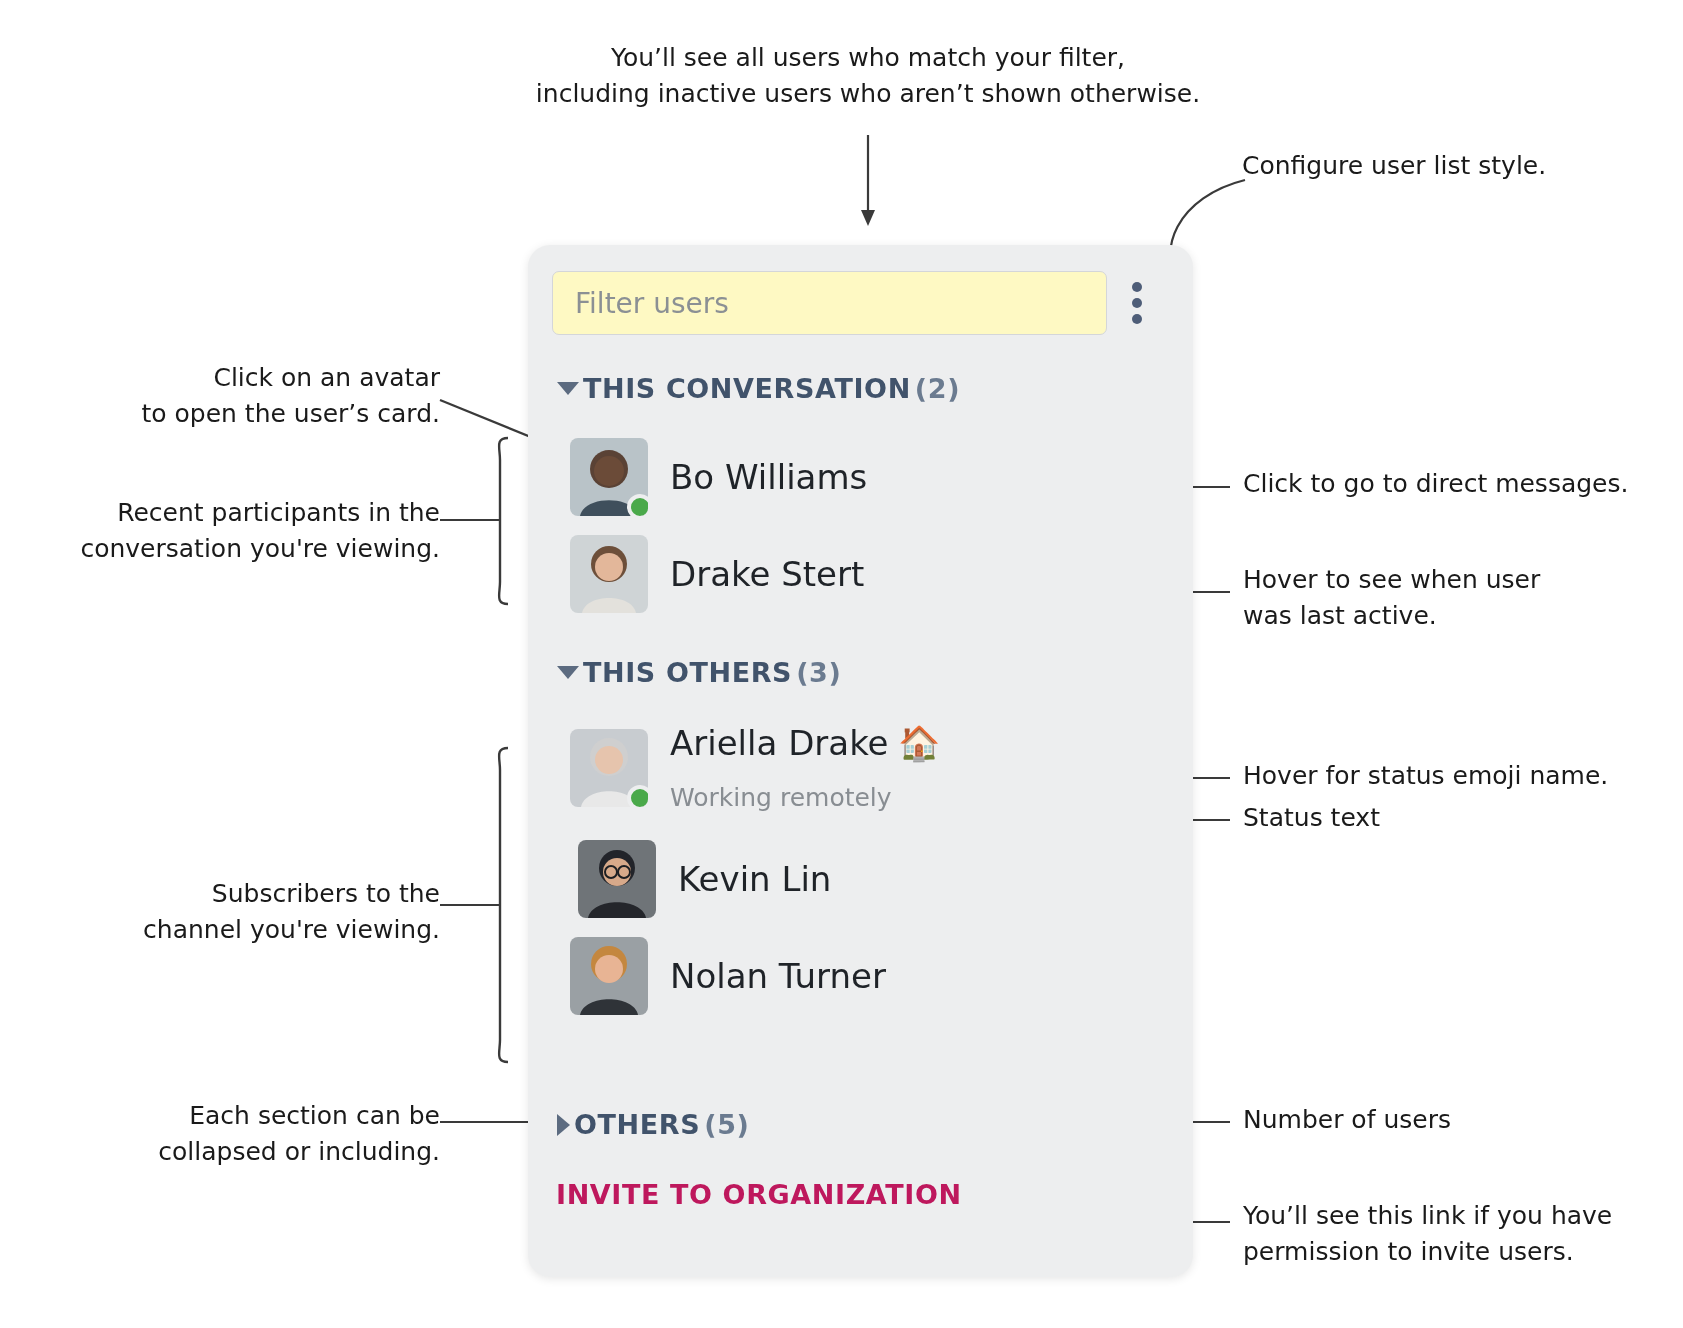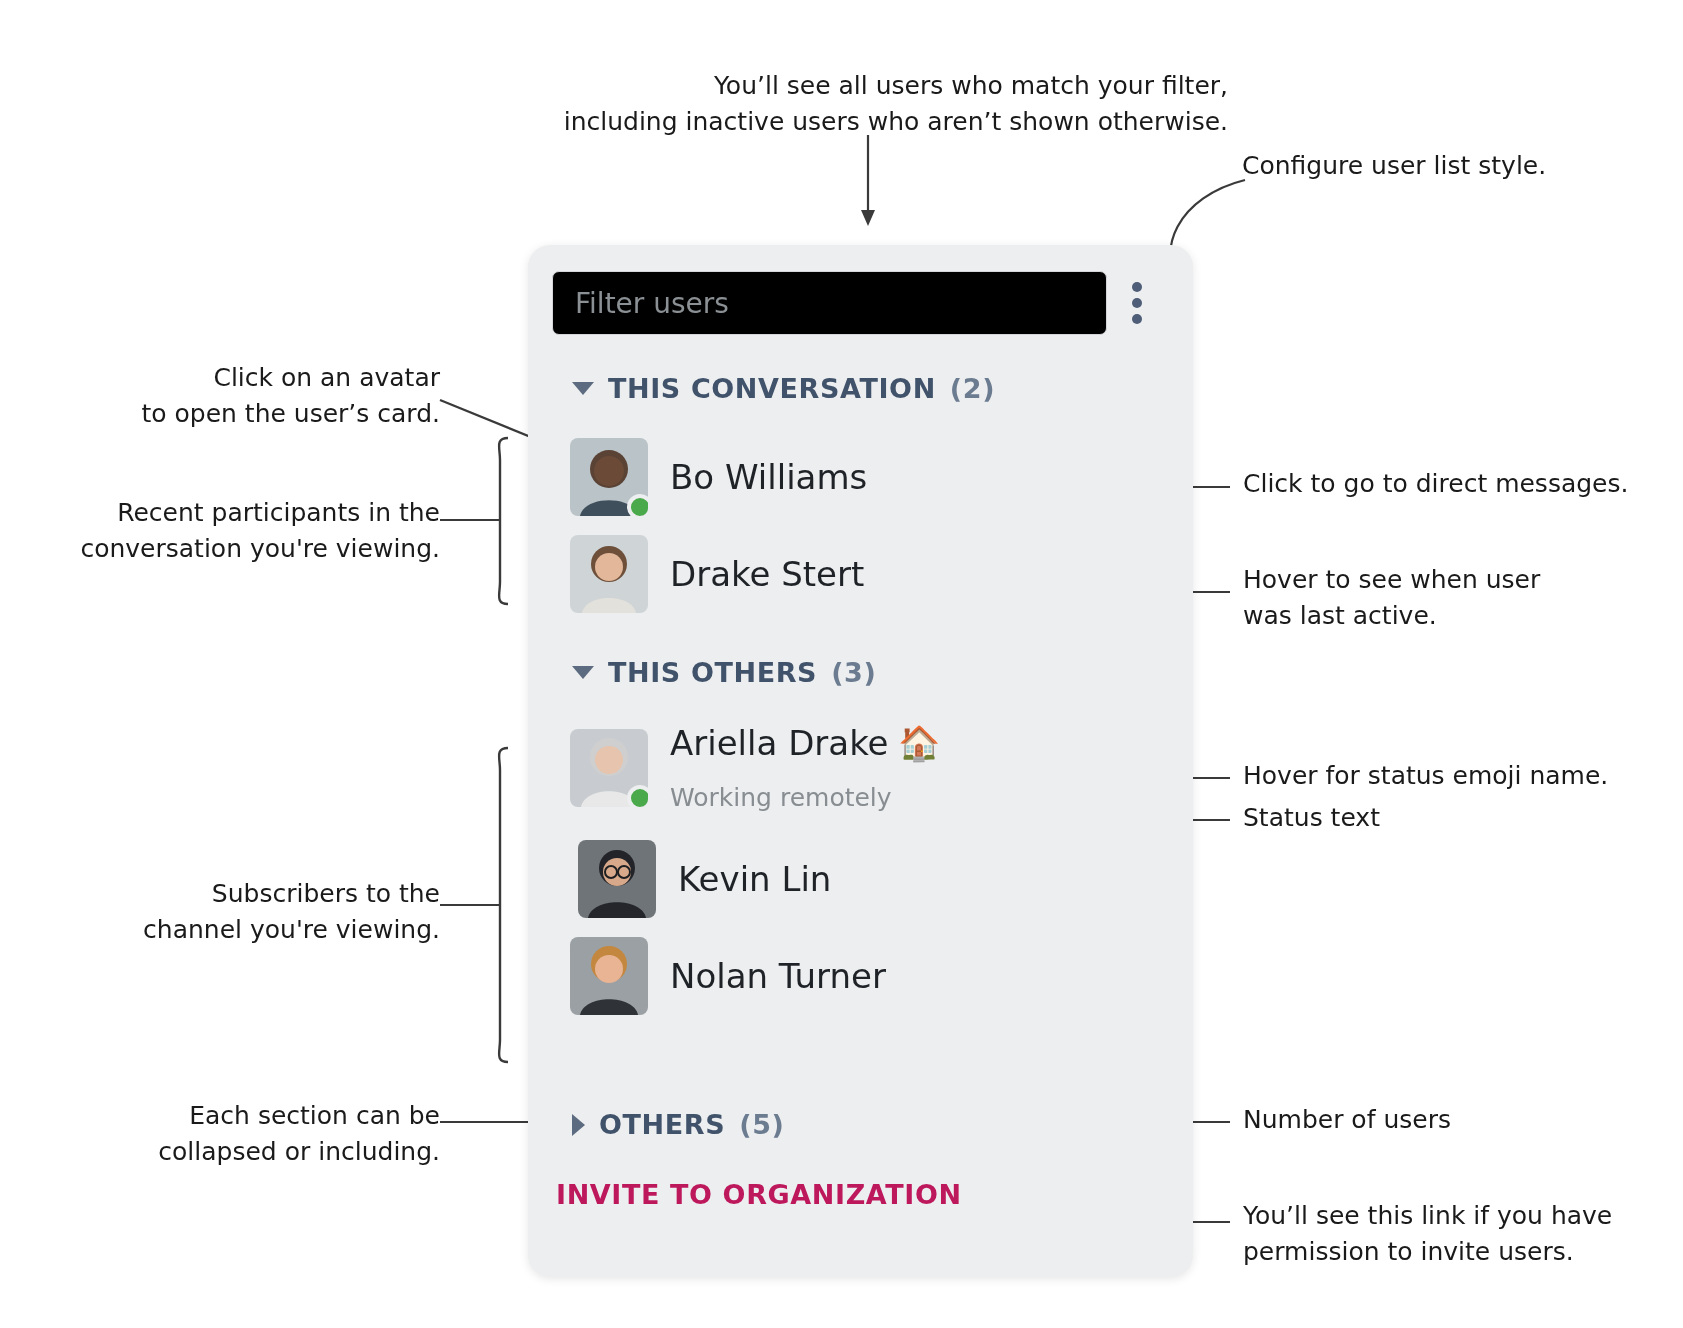--- a/index.html
+++ b/index.html
@@ -52,21 +52,21 @@
     top: 24px;
     width: 618px;
     height: 68px;
     display: flex;
     align-items: center;
   }
   .filter-input {
     width: 555px;
     height: 64px;
     box-sizing: border-box;
-    background: #000000;
+    background: #fef9c3;
     border: 1px solid #d4d6d9;
     border-radius: 7px;
     font-size: 28px;
     color: #7d8287;
     font-family: "DejaVu Sans", sans-serif;
     padding: 0 22px;
     outline: none;
   }
   .filter-input::placeholder { color: #8b9094; }
   .kebab {
@@ -82,24 +82,24 @@
   .kebab i {
     display: block;
     width: 10px;
     height: 10px;
     border-radius: 50%;
     background: #4e5d78;
   }
 
   .section-header {
     position: absolute;
-    left: 44px;
-    display: flex;
-    align-items: center;
-    gap: 14px;
+    left: 29px;
+    display: flex;
+    align-items: center;
+    gap: 4px;
     color: #41536b;
     font-size: 27px;
     font-weight: bold;
     letter-spacing: 0.6px;
     cursor: pointer;
   }
   .section-header .count {
     color: #6b7b90;
     font-weight: bold;
   }
@@ -205,21 +205,21 @@
     <path d="M546 1116 L560 1122 L546 1128" fill="#3a3a3a" stroke="none"></path>
 
     <path d="M1230 1122 L830 1122"></path>
     <path d="M842 1116 L828 1122 L842 1128" fill="#3a3a3a" stroke="none"></path>
 
     <path d="M1230 1222 L1015 1222"></path>
     <path d="M1027 1216 L1013 1222 L1027 1228" fill="#3a3a3a" stroke="none"></path>
   </g>
 </svg>
 
-<div class="annotation center" style="left:508px; top:68px; width:720px;text-align:right;">You’ll see all users who match your filter,
+<div class="annotation center" style="left:508px; top:40px; width:720px;">You’ll see all users who match your filter,
 including inactive users who aren’t shown otherwise.</div>
 
 <div class="annotation left" style="left:1242px; top:148px; width:400px;">Configure user list style.</div>
 
 <div class="annotation right" style="left:100px; top:360px; width:340px;">Click on an avatar
 to open the user’s card.</div>
 
 <div class="annotation right" style="left:40px; top:495px; width:400px;">Recent participants in the
 conversation you're viewing.</div>
 

